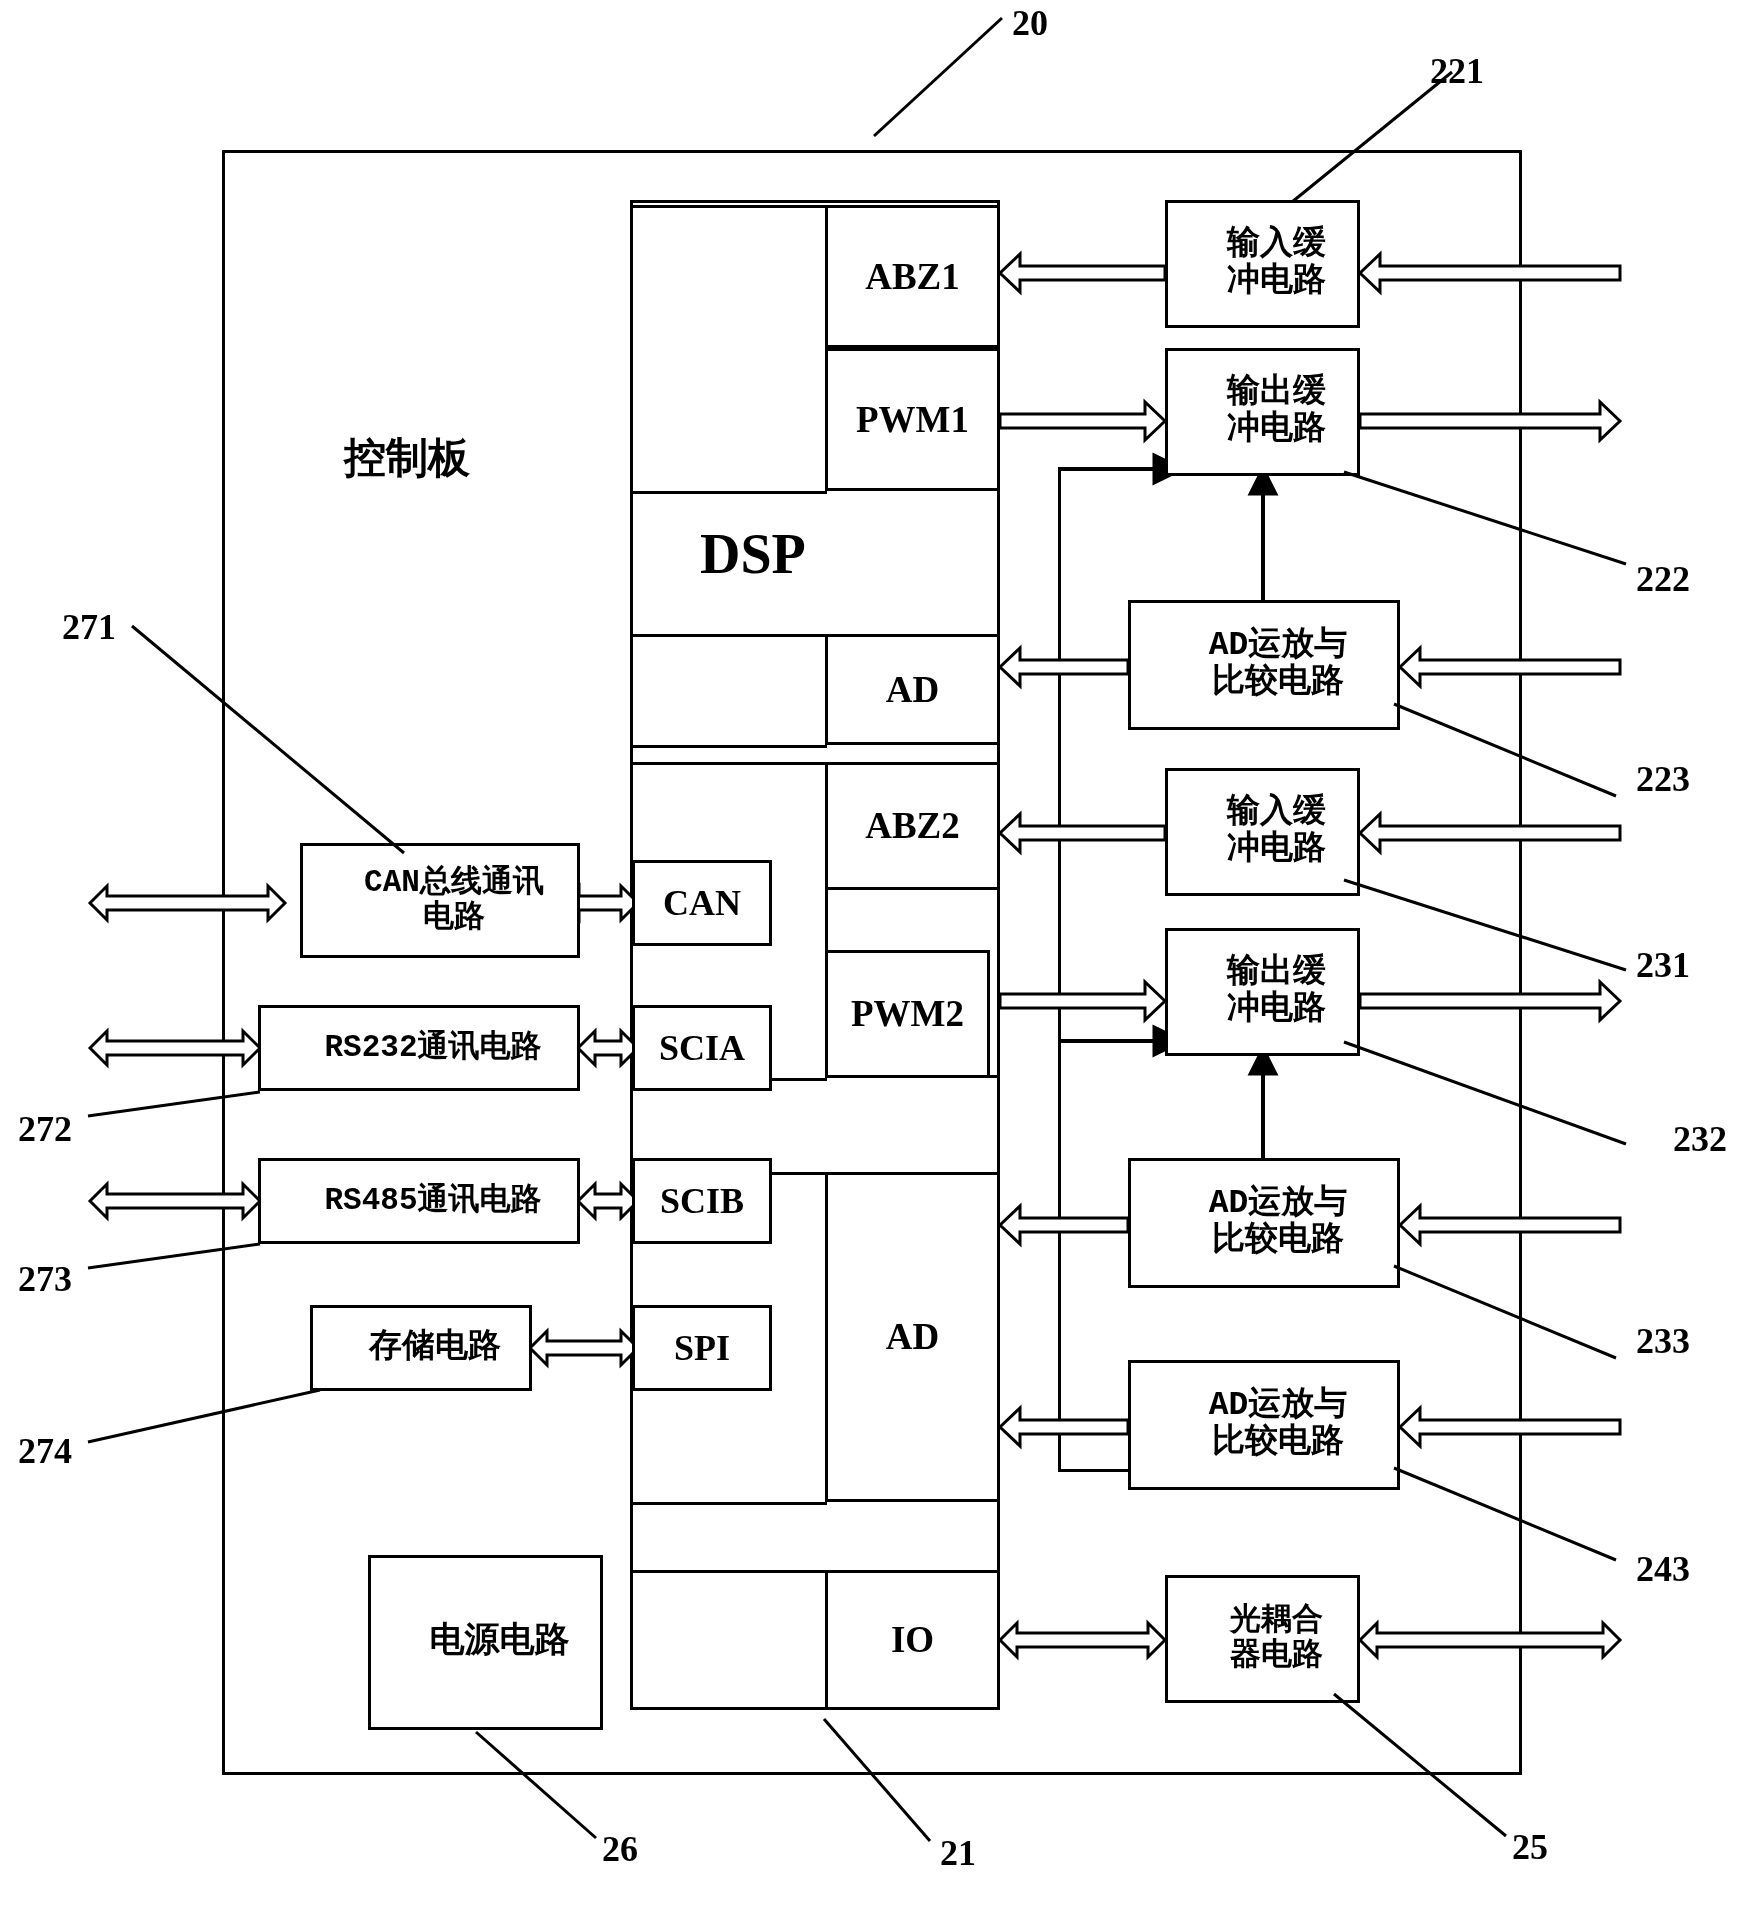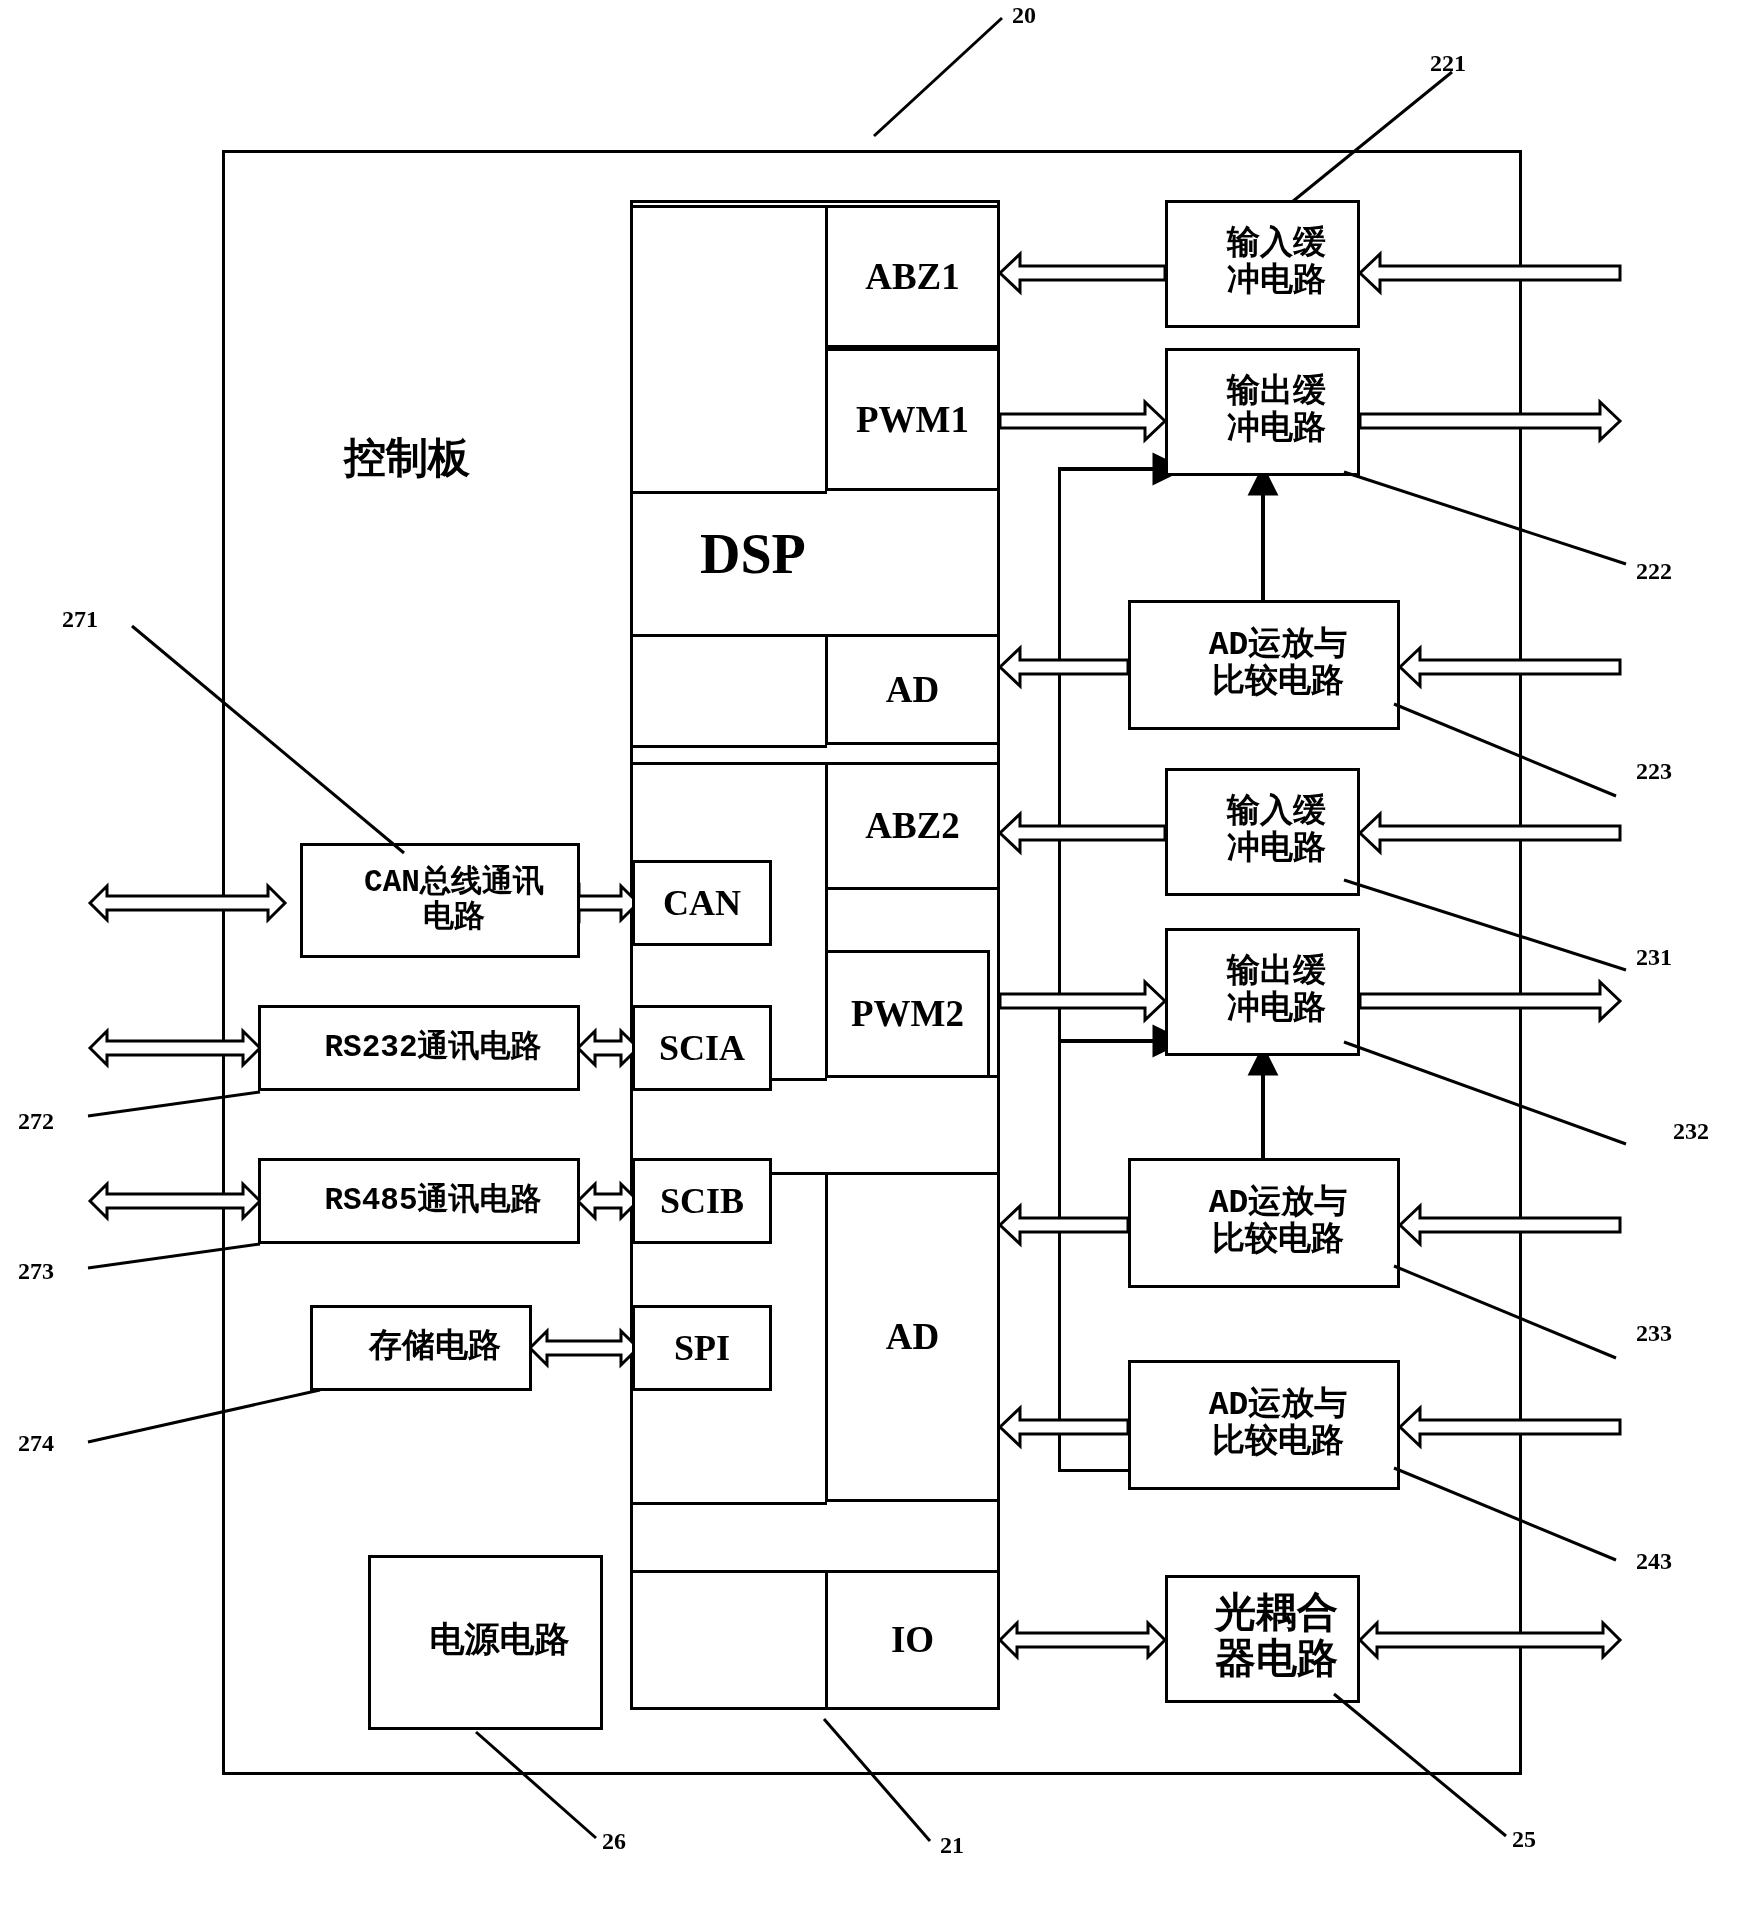--- a/index.html
+++ b/index.html
@@ -82,21 +82,21 @@
   
   .sarrow { position: absolute; z-index: 5; }
   .sarrow svg { display: block; overflow: visible; }
   .sarrow path { fill: #000; stroke: #000; stroke-width: 3; }
   .sarrow polyline { fill: none; stroke: #000; stroke-width: 4; }
 
   .refnum {
     position: absolute;
     font-family: "Liberation Serif", "DejaVu Serif", serif;
     font-weight: bold;
-    font-size: 24px;
+    font-size: 36px;
     z-index: 8;
     white-space: nowrap;
   }
 </style>
 </head>
 <body>
 
 <div id="stage">
 
   <div class="outerboard" style="left:222px; top:150px; width:1300px; height:1625px;"></div>
@@ -191,21 +191,21 @@
   <div class="box cn" style="left:1128px; top:1158px; width:272px; height:130px; font-size:33px; white-space:pre-line;">
     <span>AD运放与
 比较电路</span>
   </div>
 
   <div class="box cn" style="left:1128px; top:1360px; width:272px; height:130px; font-size:33px; white-space:pre-line;">
     <span>AD运放与
 比较电路</span>
   </div>
 
-  <div class="box cn" style="left:1165px; top:1575px; width:195px; height:128px; font-size:41px; white-space:pre-line;">
+  <div class="box cn" style="left:1165px; top:1575px; width:195px; height:128px; font-size:31px; white-space:pre-line;">
     <span>光耦合
 器电路</span>
   </div>
 
   <div class="box cn" style="left:283px; top:843px; width:280px; height:115px; font-size:31px; white-space:pre-line;margin-left:17px;">
     <span>CAN总线通讯
 电路</span>
   </div>
 
   <div class="box cn" style="left:258px; top:1005px; width:322px; height:86px; font-size:31px;">

